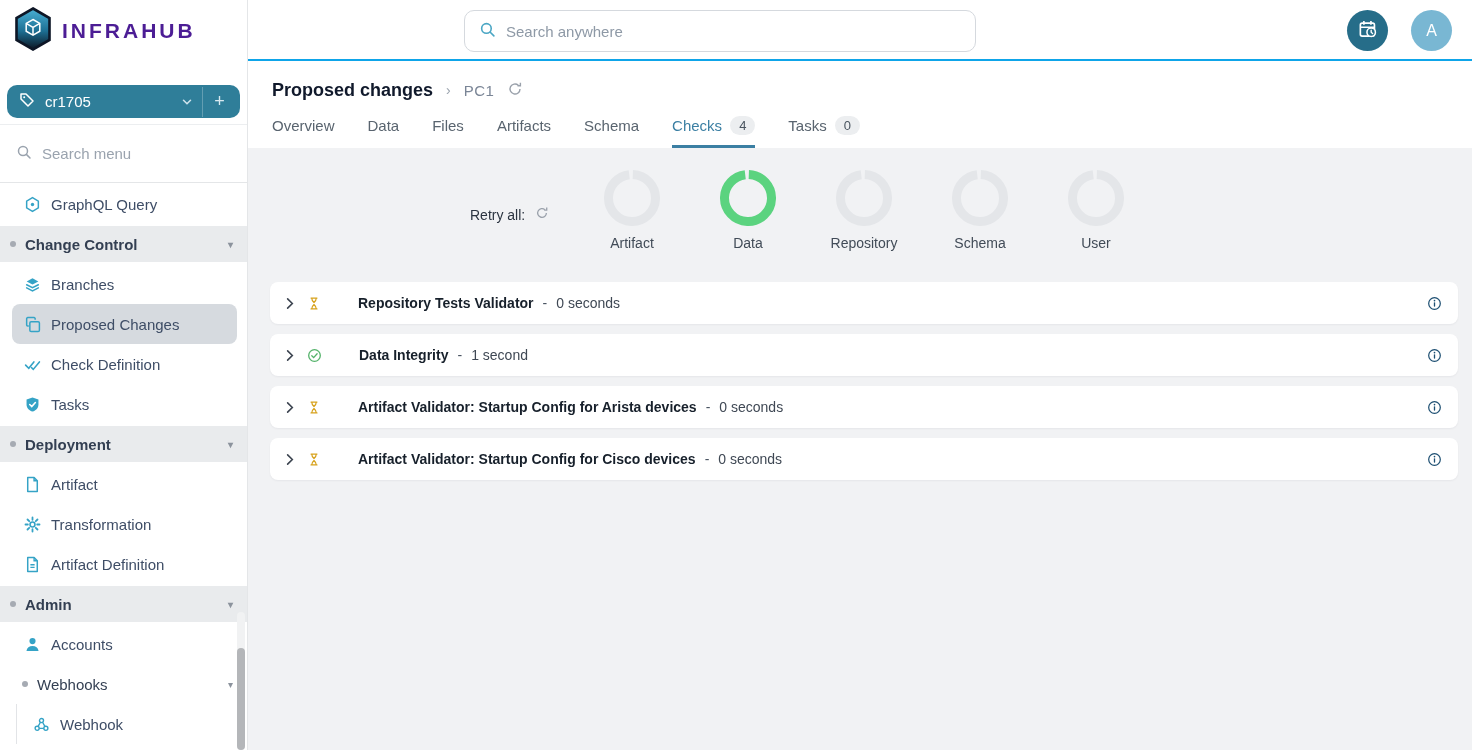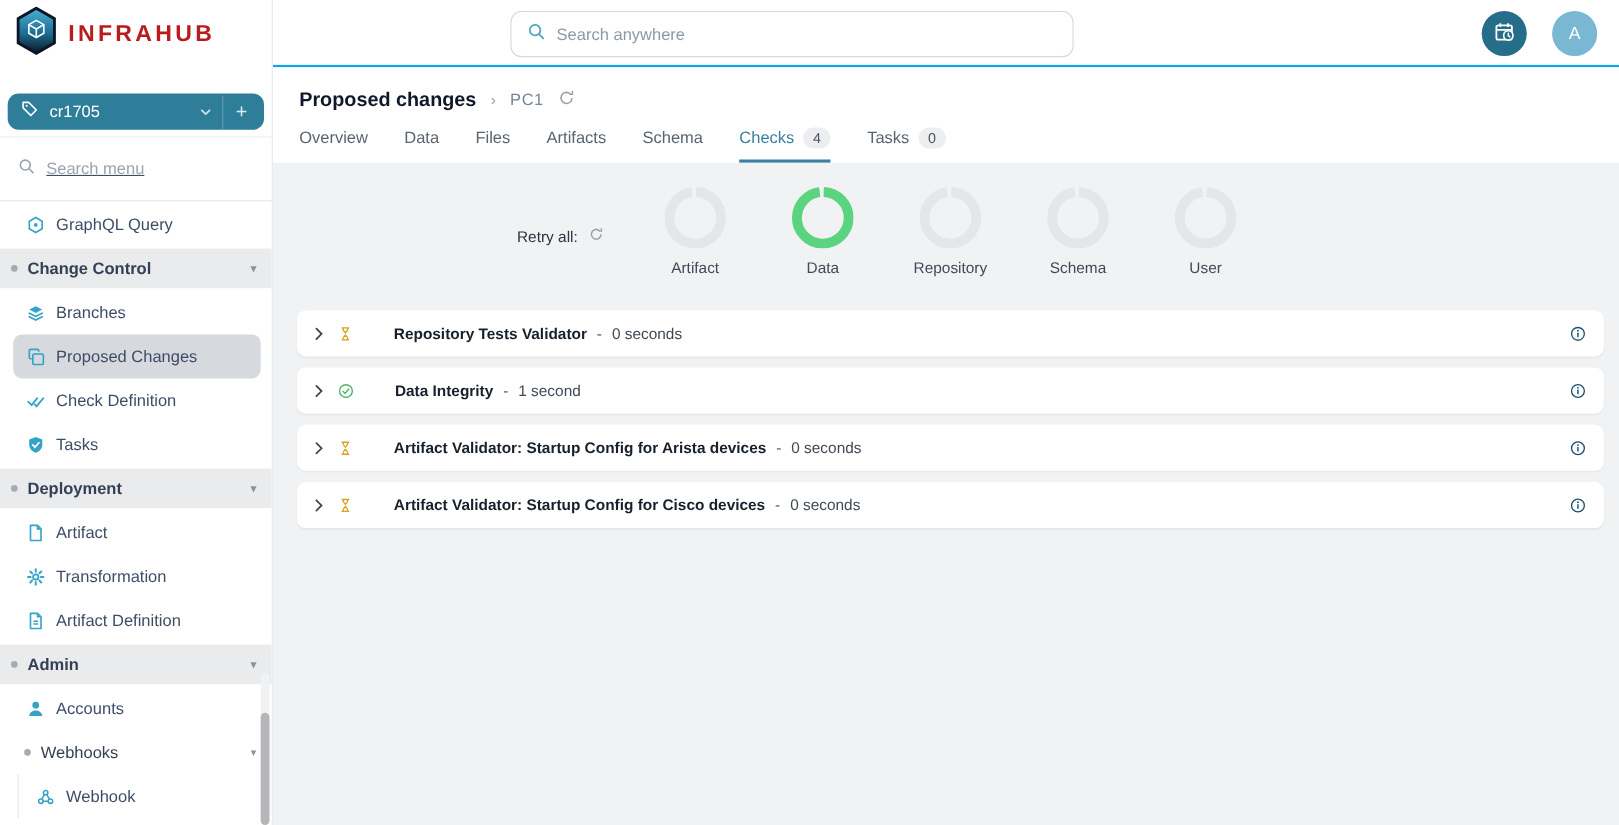--- a/index.html
+++ b/index.html
@@ -4,29 +4,29 @@
 <style>
   * { margin:0; padding:0; box-sizing:border-box; }
   html,body { width:1472px; height:750px; overflow:hidden; }
   body { font-family:"Liberation Sans", sans-serif; background:#fff; color:#3e4d66; }
   .app { position:relative; width:1472px; height:750px; display:flex; }
 
   
   .sidebar { position:relative; width:248px; min-width:248px; height:750px; background:#fff;
              border-right:1px solid #e4e6e8; display:flex; flex-direction:column; z-index:5; }
   .logo-row { height:61px; display:flex; align-items:center; padding-left:13px; gap:9px; }
-  .wordmark { font-size:21px; font-weight:800; letter-spacing:3px; color:#b91c1c; }
+  .wordmark { font-size:21px; font-weight:800; letter-spacing:3px; color:#4c1d95; }
   .branch-box { margin:24px 7px 0 7px; height:33px; background:#2f7e99; border-radius:10px;
                 display:flex; align-items:center; padding:0 4px 0 12px; color:#fff; }
   .branch-label { font-size:15px; margin-left:10px; flex:1; }
   .branch-caret { width:30px; height:30px; display:flex; align-items:center; justify-content:center; cursor:pointer; }
   .branch-add { width:34px; height:30px; display:flex; align-items:center; justify-content:center;
                 border-left:1px solid rgba(255,255,255,.25); font-size:18px; color:#d8e9f0; cursor:pointer; }
   .menu-search { height:59px; display:flex; align-items:center; gap:10px; padding:0 16px;
-                 border-top:1px solid #eceef0; border-bottom:1px solid #e4e6e8; margin-top:6px;text-decoration:underline; }
+                 border-top:1px solid #eceef0; border-bottom:1px solid #e4e6e8; margin-top:6px; }
   .menu-search input { border:none; outline:none; font-size:15px; color:#3e4d66; width:170px;
                        font-family:inherit; background:transparent; }
   .menu-search input::placeholder { color:#9aa3ae; }
   .menu { flex:1; overflow:hidden; padding-top:1px; }
   .m-item { height:40px; display:flex; align-items:center; gap:10px; margin:0 10px 0 12px;
             padding-left:12px; border-radius:8px; font-size:15px; color:#3e4d66; cursor:pointer; }
   .m-item.selected { background:#d6dadf; }
   .m-section { height:36px; margin:2px 0; background:#e9ebed; display:flex; align-items:center;
                gap:9px; padding:0 14px 0 10px; font-size:15px; color:#333f52; cursor:pointer;font-weight:bold; }
   .m-subsection { height:36px; margin:2px 0; display:flex; align-items:center; gap:9px;

